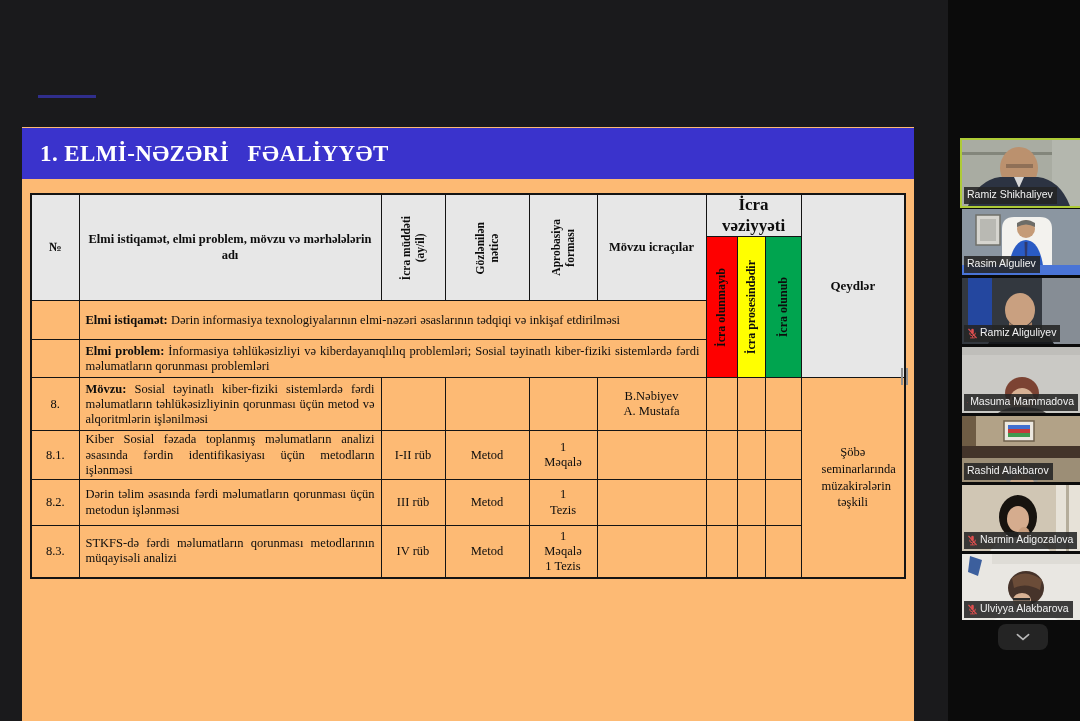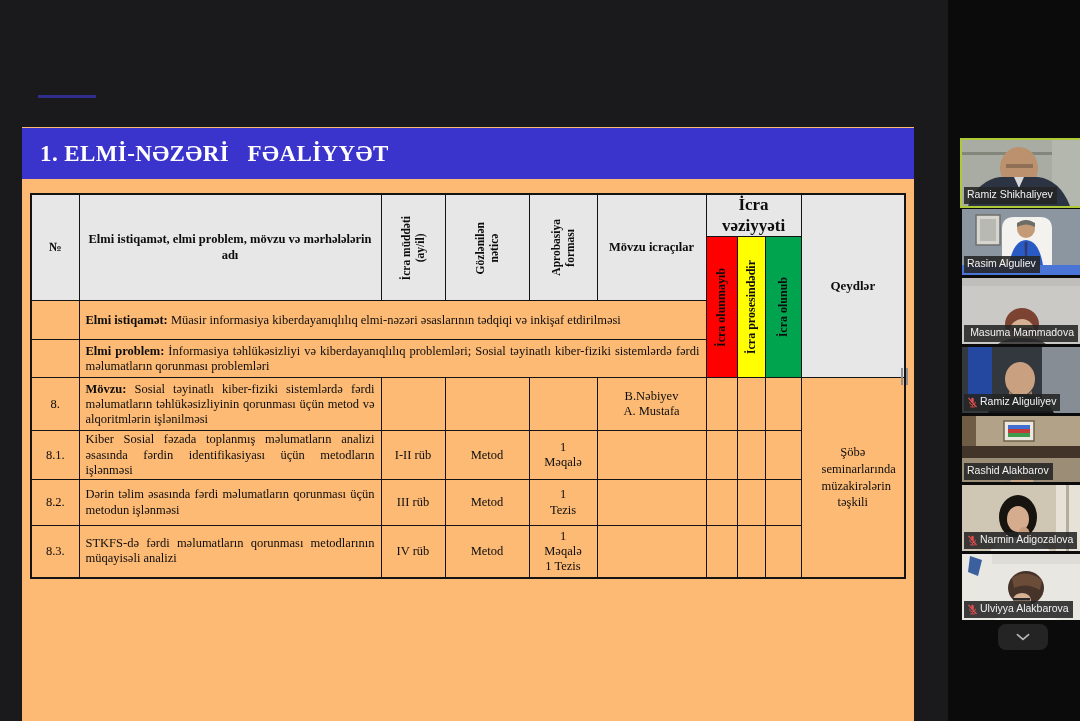--- a/index.html
+++ b/index.html
@@ -96,21 +96,21 @@
           </td>
       <td class="st-yel" rowspan="3">
             <div class="vert">İcra prosesindədir</div>
           </td>
       <td class="st-grn" rowspan="3">
             <div class="vert">İcra olunub</div>
           </td>
     </tr>
     <tr style="height:39px">
       <td></td>
-      <td class="body-text" colspan="5"><b class="lbl">Elmi istiqamət:</b><span> Müasir informasiya kiberdayanıqlılıq elmi-nəzəri əsaslarının tədqiqi və inkişaf etdirilməsi</span></td>
+      <td class="body-text" colspan="5"><b class="lbl">Elmi istiqamət:</b><span> Dərin informasiya texnologiyalarının elmi-nəzəri əsaslarının tədqiqi və inkişaf etdirilməsi</span></td>
     </tr>
     <tr style="height:38px">
       <td></td>
       <td class="body-text" colspan="5"><b class="lbl">Elmi  problem:</b><span> İnformasiya təhlükəsizliyi və kiberdayanıqlılıq problemləri; Sosial təyinatlı kiber-fiziki sistemlərdə fərdi məlumatların qorunması problemləri</span></td>
     </tr>
     <tr style="height:53px">
       <td class="c">8.</td>
       <td class="body-text"><b class="lbl">Mövzu:</b><span> Sosial təyinatlı kiber-fiziki sistemlərdə fərdi məlumatların təhlükəsizliyinin qorunması üçün metod və alqoritmlərin işlənilməsi</span></td>
       <td class="c"></td>
       <td class="c"></td>
@@ -203,57 +203,57 @@
         <rect y="56" width="118" height="10" fill="#4a74d6"></rect>
       </svg>
       <div class="vlabel">
 
         <span>Rasim Alguliev</span>
       </div>
     </div>
 
     <div class="thumb">
       <svg class="scene" viewBox="0 0 118 66" preserveAspectRatio="none">
+        <rect width="118" height="66" fill="#33383f"></rect>
+        <rect x="6" width="24" height="54" fill="#24479f"></rect>
+        <rect x="80" width="38" height="66" fill="#868d95"></rect>
+        <ellipse cx="58" cy="32" rx="15" ry="17" fill="#c9a080"></ellipse>
+        <path d="M47 44 Q58 56 70 44 L70 52 Q58 60 47 52 Z" fill="#a87f62"></path>
+        <path d="M26 66 Q36 47 58 47 Q82 47 92 66 Z" fill="#17191d"></path>
+      </svg>
+      <div class="vlabel">
+        <svg viewBox="0 0 12 12" width="11" height="11">
+            <rect x="4.6" y="0.8" width="2.8" height="5.6" rx="1.4" fill="#e04f4f"></rect>
+            <path d="M2.8 5.2 a3.2 3.4 0 0 0 6.4 0" fill="none" stroke="#e04f4f"></path>
+            <line x1="6" y1="8.8" x2="6" y2="10.6" stroke="#e04f4f"></line>
+            <line x1="3.4" y1="10.8" x2="8.6" y2="10.8" stroke="#e04f4f"></line>
+            <line x1="1.6" y1="1" x2="10.4" y2="11" stroke="#e04f4f" stroke-width="1.4"></line>
+          </svg>
+        <span>Ramiz Aliguliyev</span>
+      </div>
+    </div>
+
+    <div class="thumb">
+      <svg class="scene" viewBox="0 0 118 66" preserveAspectRatio="none">
         <rect width="118" height="66" fill="#cac9c5"></rect>
           <rect width="118" height="8" fill="#bfbeba"></rect>
         <ellipse cx="60" cy="46" rx="17" ry="16" fill="#7c4333"></ellipse>
         <ellipse cx="60" cy="53" rx="12" ry="12" fill="#d7b194"></ellipse>
         <rect x="50" y="50" width="20" height="3" fill="#4a3a34" opacity=".8"></rect>
         <path d="M36 66 Q44 60 60 60 Q78 60 84 66 Z" fill="#4c4a48"></path>
       </svg>
       <div class="vlabel">
         <svg viewBox="0 0 12 12" width="11" height="11">
             <rect x="4.6" y="0.8" width="2.8" height="5.6" rx="1.4" fill="#e04f4f"></rect>
             <path d="M2.8 5.2 a3.2 3.4 0 0 0 6.4 0" fill="none" stroke="#e04f4f"></path>
             <line x1="6" y1="8.8" x2="6" y2="10.6" stroke="#e04f4f"></line>
             <line x1="3.4" y1="10.8" x2="8.6" y2="10.8" stroke="#e04f4f"></line>
             <line x1="1.6" y1="1" x2="10.4" y2="11" stroke="#e04f4f" stroke-width="1.4"></line>
           </svg>
         <span>Masuma Mammadova</span>
-      </div>
-    </div>
-
-    <div class="thumb">
-      <svg class="scene" viewBox="0 0 118 66" preserveAspectRatio="none">
-        <rect width="118" height="66" fill="#33383f"></rect>
-        <rect x="6" width="24" height="54" fill="#24479f"></rect>
-        <rect x="80" width="38" height="66" fill="#868d95"></rect>
-        <ellipse cx="58" cy="32" rx="15" ry="17" fill="#c9a080"></ellipse>
-        <path d="M47 44 Q58 56 70 44 L70 52 Q58 60 47 52 Z" fill="#a87f62"></path>
-        <path d="M26 66 Q36 47 58 47 Q82 47 92 66 Z" fill="#17191d"></path>
-      </svg>
-      <div class="vlabel">
-        <svg viewBox="0 0 12 12" width="11" height="11">
-            <rect x="4.6" y="0.8" width="2.8" height="5.6" rx="1.4" fill="#e04f4f"></rect>
-            <path d="M2.8 5.2 a3.2 3.4 0 0 0 6.4 0" fill="none" stroke="#e04f4f"></path>
-            <line x1="6" y1="8.8" x2="6" y2="10.6" stroke="#e04f4f"></line>
-            <line x1="3.4" y1="10.8" x2="8.6" y2="10.8" stroke="#e04f4f"></line>
-            <line x1="1.6" y1="1" x2="10.4" y2="11" stroke="#e04f4f" stroke-width="1.4"></line>
-          </svg>
-        <span>Ramiz Aliguliyev</span>
       </div>
     </div>
 
     <div class="thumb">
       <svg class="scene" viewBox="0 0 118 66" preserveAspectRatio="none">
         <rect width="118" height="66" fill="#b2a287"></rect>
         <rect width="14" height="66" fill="#6e5c44"></rect>
         <rect y="30" width="118" height="12" fill="#43342a"></rect>
         <rect y="42" width="118" height="24" fill="#9c8e76"></rect>
         <rect x="42" y="5" width="30" height="20" fill="#ece8e0" stroke="#6f614c" stroke-width="1.5"></rect>

